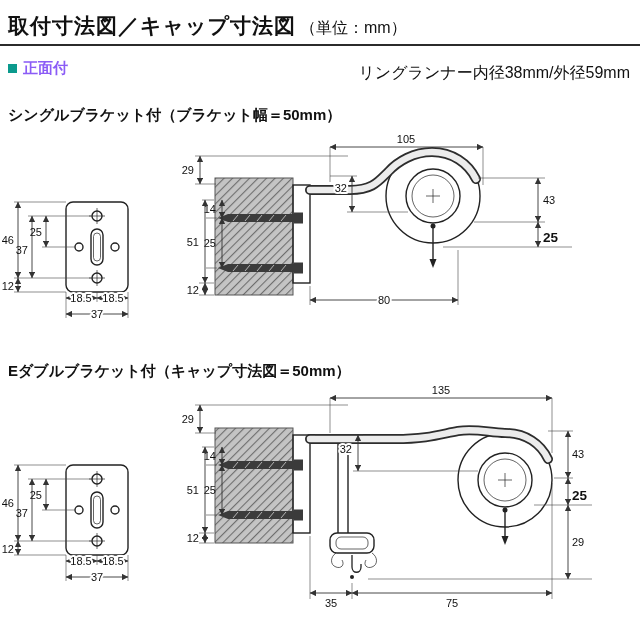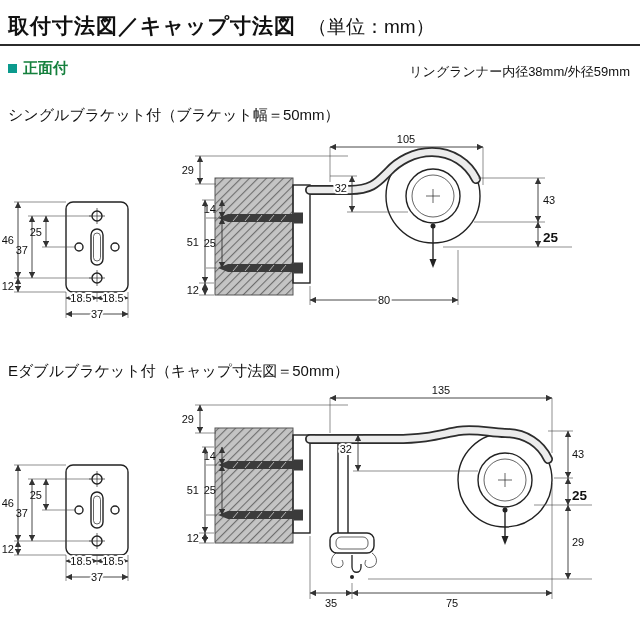--- a/index.html
+++ b/index.html
@@ -1,27 +1,27 @@
 <!DOCTYPE html>
 <html><head>
 <meta charset="utf-8">
 <style>
   *{margin:0;padding:0;box-sizing:border-box}
   html,body{background:#fff}
   body{font-family:"Liberation Sans","DejaVu Sans",sans-serif;color:#111}
   .page{position:relative;width:640px;height:640px;background:#fff;overflow:hidden}
-  .hdr{position:absolute;left:0;top:0;width:640px;height:46px;padding:12px 8px 0;border-bottom:2px solid #2b2b2b;display:flex;align-items:baseline;gap:12px}
+  .hdr{position:absolute;left:0;top:0;width:640px;height:46px;padding:12px 8px 0;border-bottom:2px solid #2b2b2b;display:flex;align-items:baseline;gap:4px}
   .hdr .t{font-size:21px;font-weight:bold;letter-spacing:1px}
-  .hdr .u{font-size:19px}
-  .mline{position:absolute;left:8px;font-size:15px;font-weight:bold;color:#15803d;display:flex;align-items:center}
+  .hdr .u{font-size:16px}
+  .mline{position:absolute;left:8px;font-size:15px;font-weight:bold;color:#8b5cf6;display:flex;align-items:center}
   .m1{top:59px}
   .m2{top:79px}
   .bullet{display:inline-block;width:9px;height:9px;background:#0b9a8d;margin-right:6px}
-  .note{position:absolute;right:10px;top:63px;font-size:13px}
-  .sec{position:absolute;left:8px;font-size:15px;font-weight:normal}
+  .note{position:absolute;right:10px;top:63px;font-size:16px}
+  .sec{position:absolute;left:8px;font-size:15px;font-weight:bold}
   .sec1{top:106px}
   .sec2{top:362px}
   svg{position:absolute;left:0}
   .svg1{top:130px}
   .svg2{top:383px}
   .ln{fill:none;stroke:#222;stroke-width:1.4}
   .thin{fill:none;stroke:#222;stroke-width:0.7}
   .ext{stroke:#444;stroke-width:0.6}
   .dim{stroke:#333;stroke-width:0.9;marker-start:url(#ar);marker-end:url(#ar)}
   .dt{font-size:11px;fill:#111}

